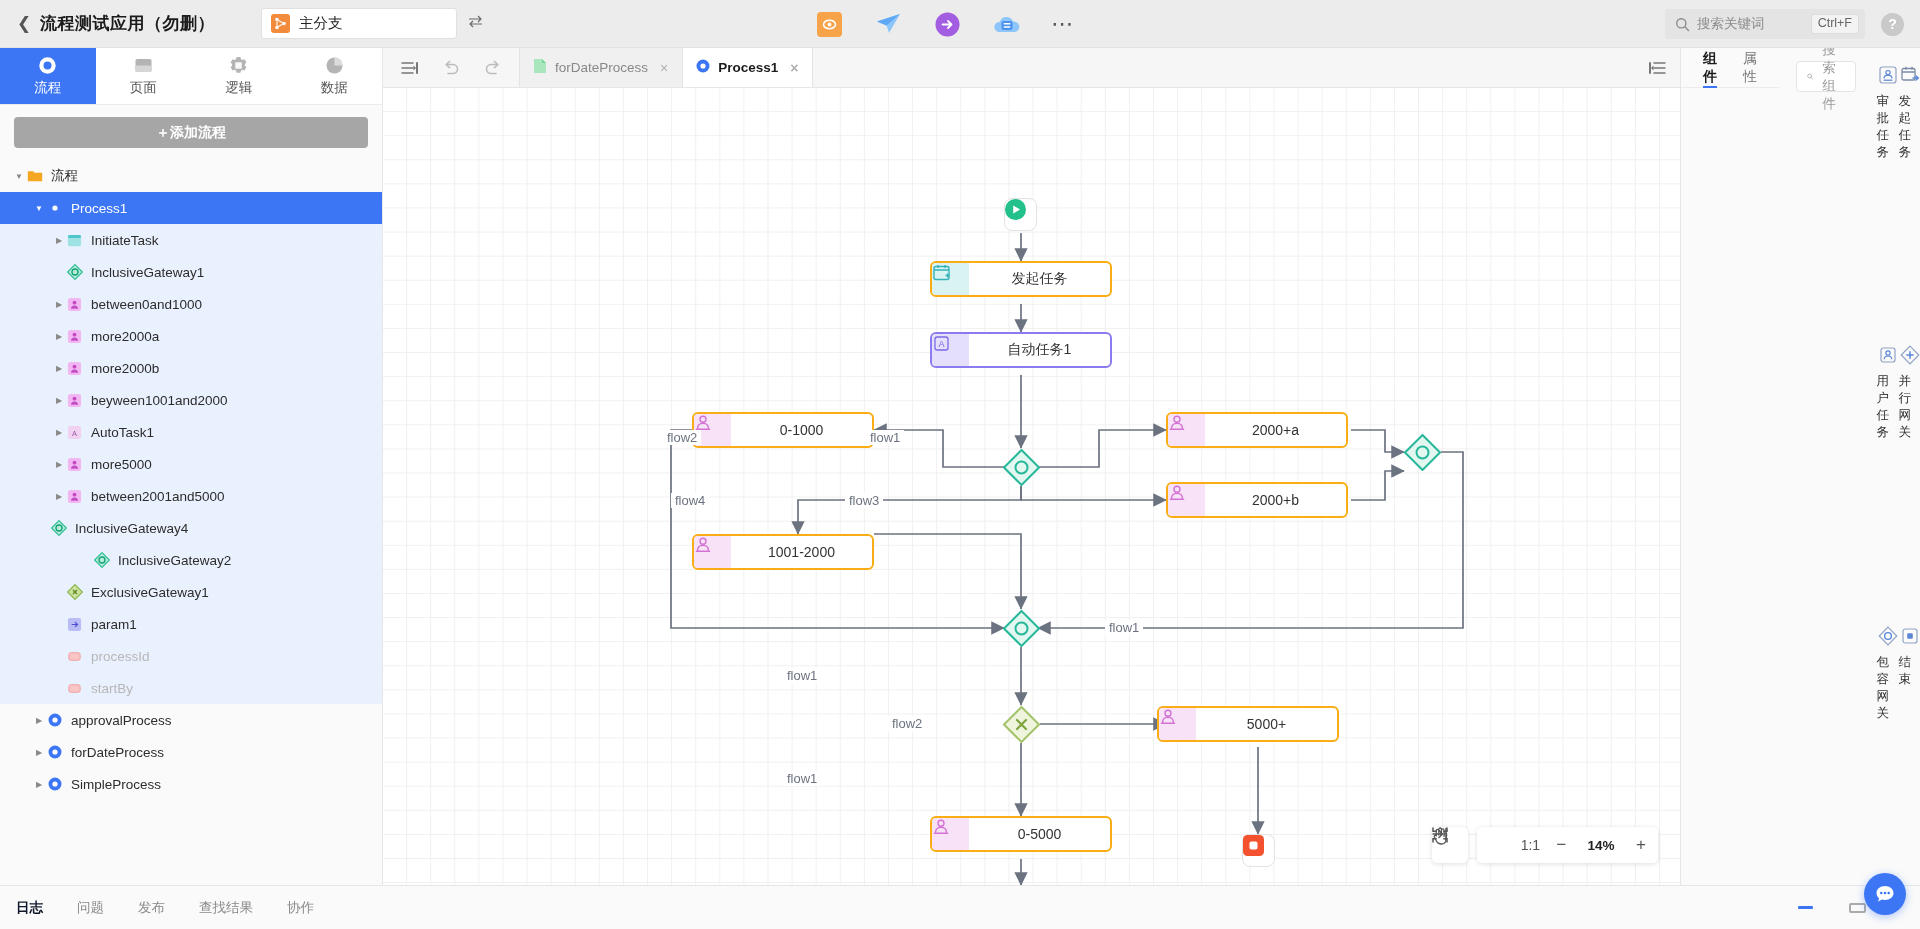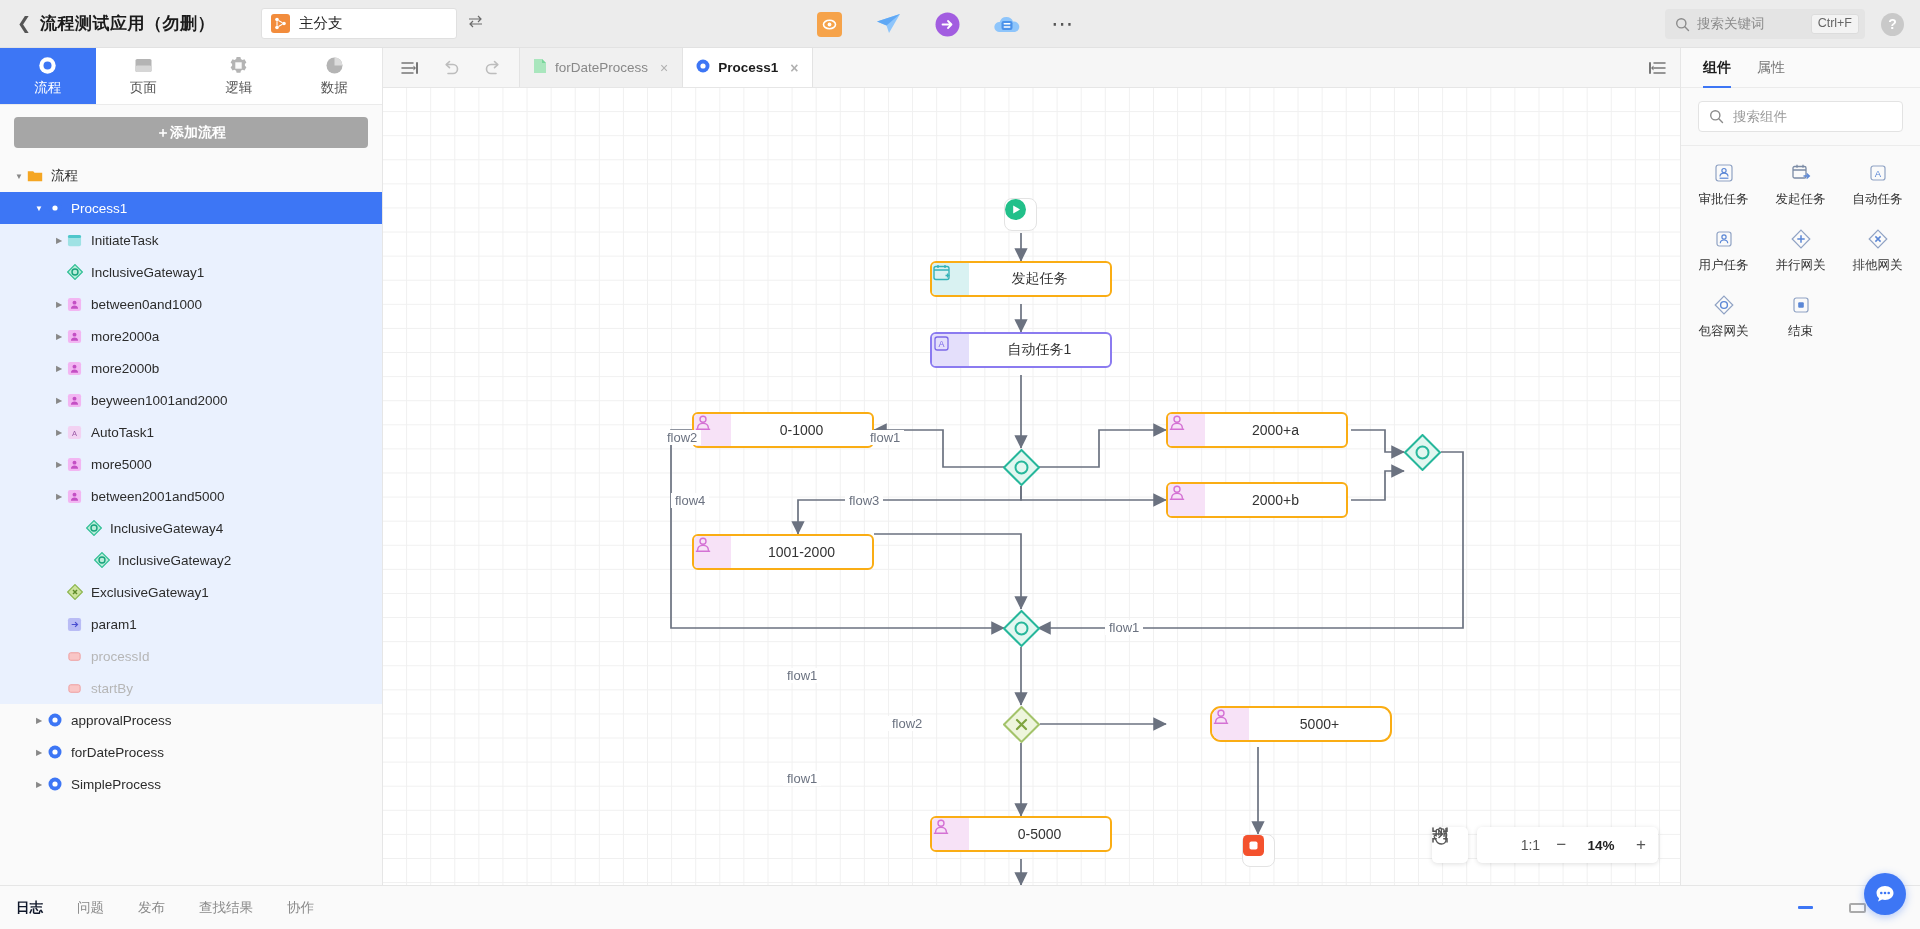--- a/index.html
+++ b/index.html
@@ -135,21 +135,21 @@
     display: flex; align-items: center; justify-content: center; cursor: pointer; color: #555;
   }
   .zb-group {
     height: 36px; background: #fff; border-radius: 5px; box-shadow: 0 1px 5px rgba(0,0,0,.13);
     display: flex; align-items: center; padding: 0 12px; gap: 16px; color: #555; font-size: 14px;
   }
   .zb-item { cursor: pointer; display: flex; align-items: center; }
   .zb-pct { font-weight: 700; color: #222; font-size: 13.5px; min-width: 38px; text-align: center; }
 
   
-  .right-panel { width: 240px; min-width: 240px; background: #fafafa; border-left: 1px solid #e6e6e6; display: flex; flex-direction: column; }
+  .right-panel { width: 240px; min-width: 240px; background: #fafafa; border-left: 1px solid #e6e6e6; display: flex; flex-direction: row; }
   .rp-tabs { height: 40px; min-height: 40px; display: flex; gap: 26px; padding: 0 22px; align-items: center; border-bottom: 1px solid #ebebeb; background: #fafafa;}
   .rp-tab { font-size: 14px; color: #777; cursor: pointer; height: 40px; display: flex; align-items: center; position: relative;}
   .rp-tab.active { color: #1b1b1b; font-weight: 600; }
   .rp-tab.active::after { content: ""; position: absolute; left: 0; right: 0; bottom: 0; height: 2px; background: #3d76f5; }
   .rp-search-wrap { padding: 13px 17px; }
   .rp-search {
     height: 31px; border: 1px solid #e3e3e3; border-radius: 4px; background: #fff;
     display: flex; align-items: center; gap: 9px; padding: 0 10px;
   }
   .rp-search .ph { font-size: 13.5px; color: #9a9a9a; }
@@ -402,21 +402,21 @@
             <span class="caret">▶</span>
             <span class="tree-ico">
               <svg width="15" height="15" viewBox="0 0 16 16">
                 <rect x="1" y="1" width="14" height="14" rx="2.4" fill="#f2b6f2"></rect>
                 <circle cx="8" cy="6" r="2.1" fill="#c44fc4"></circle>
                 <path d="M4.2 12.4c0-2.1 1.7-3.4 3.8-3.4s3.8 1.3 3.8 3.4z" fill="#c44fc4"></path>
               </svg>
             </span>
             <span>between2001and5000</span>
           </div>
-          <div class="tree-row grp" style="padding-left: 71px;">
+          <div class="tree-row grp" style="padding-left: 36px;">
             <span class="caret"></span>
             <span class="tree-ico">
               <svg width="16" height="16" viewBox="0 0 16 16">
                 <path d="M8 .6 15.4 8 8 15.4.6 8z" fill="#b9ecd9" stroke="#2fbf94" stroke-width="1.2"></path>
                 <circle cx="8" cy="8" r="3" fill="none" stroke="#17a37c" stroke-width="1.4"></circle>
               </svg>
             </span>
             <span>InclusiveGateway4</span>
           </div>
           <div class="tree-row grp" style="padding-left: 79px;">
@@ -665,21 +665,21 @@
           <span class="node-ico pink">
             <svg width="18" height="18" viewBox="0 0 18 18" fill="none" stroke="#d471d4" stroke-width="1.4" stroke-linecap="round">
               <circle cx="9" cy="5.3" r="3"></circle>
                 <path d="M3.6 14.2c0-3 2.4-5 5.4-5s5.4 2 5.4 5"></path>
                 <path d="M2.4 15.2h13.2"></path>
               </svg>
           </span>
           <span class="node-label">1001-2000</span>
         </div>
 
-        <div class="node task" style="left:827px;top:618px;border-radius:11px;">
+        <div class="node task" style="left:774px;top:618px;">
           <span class="node-ico pink">
             <svg width="18" height="18" viewBox="0 0 18 18" fill="none" stroke="#d471d4" stroke-width="1.4" stroke-linecap="round">
               <circle cx="9" cy="5.3" r="3"></circle>
                 <path d="M3.6 14.2c0-3 2.4-5 5.4-5s5.4 2 5.4 5"></path>
                 <path d="M2.4 15.2h13.2"></path>
               </svg>
           </span>
           <span class="node-label">5000+</span>
         </div>
 

